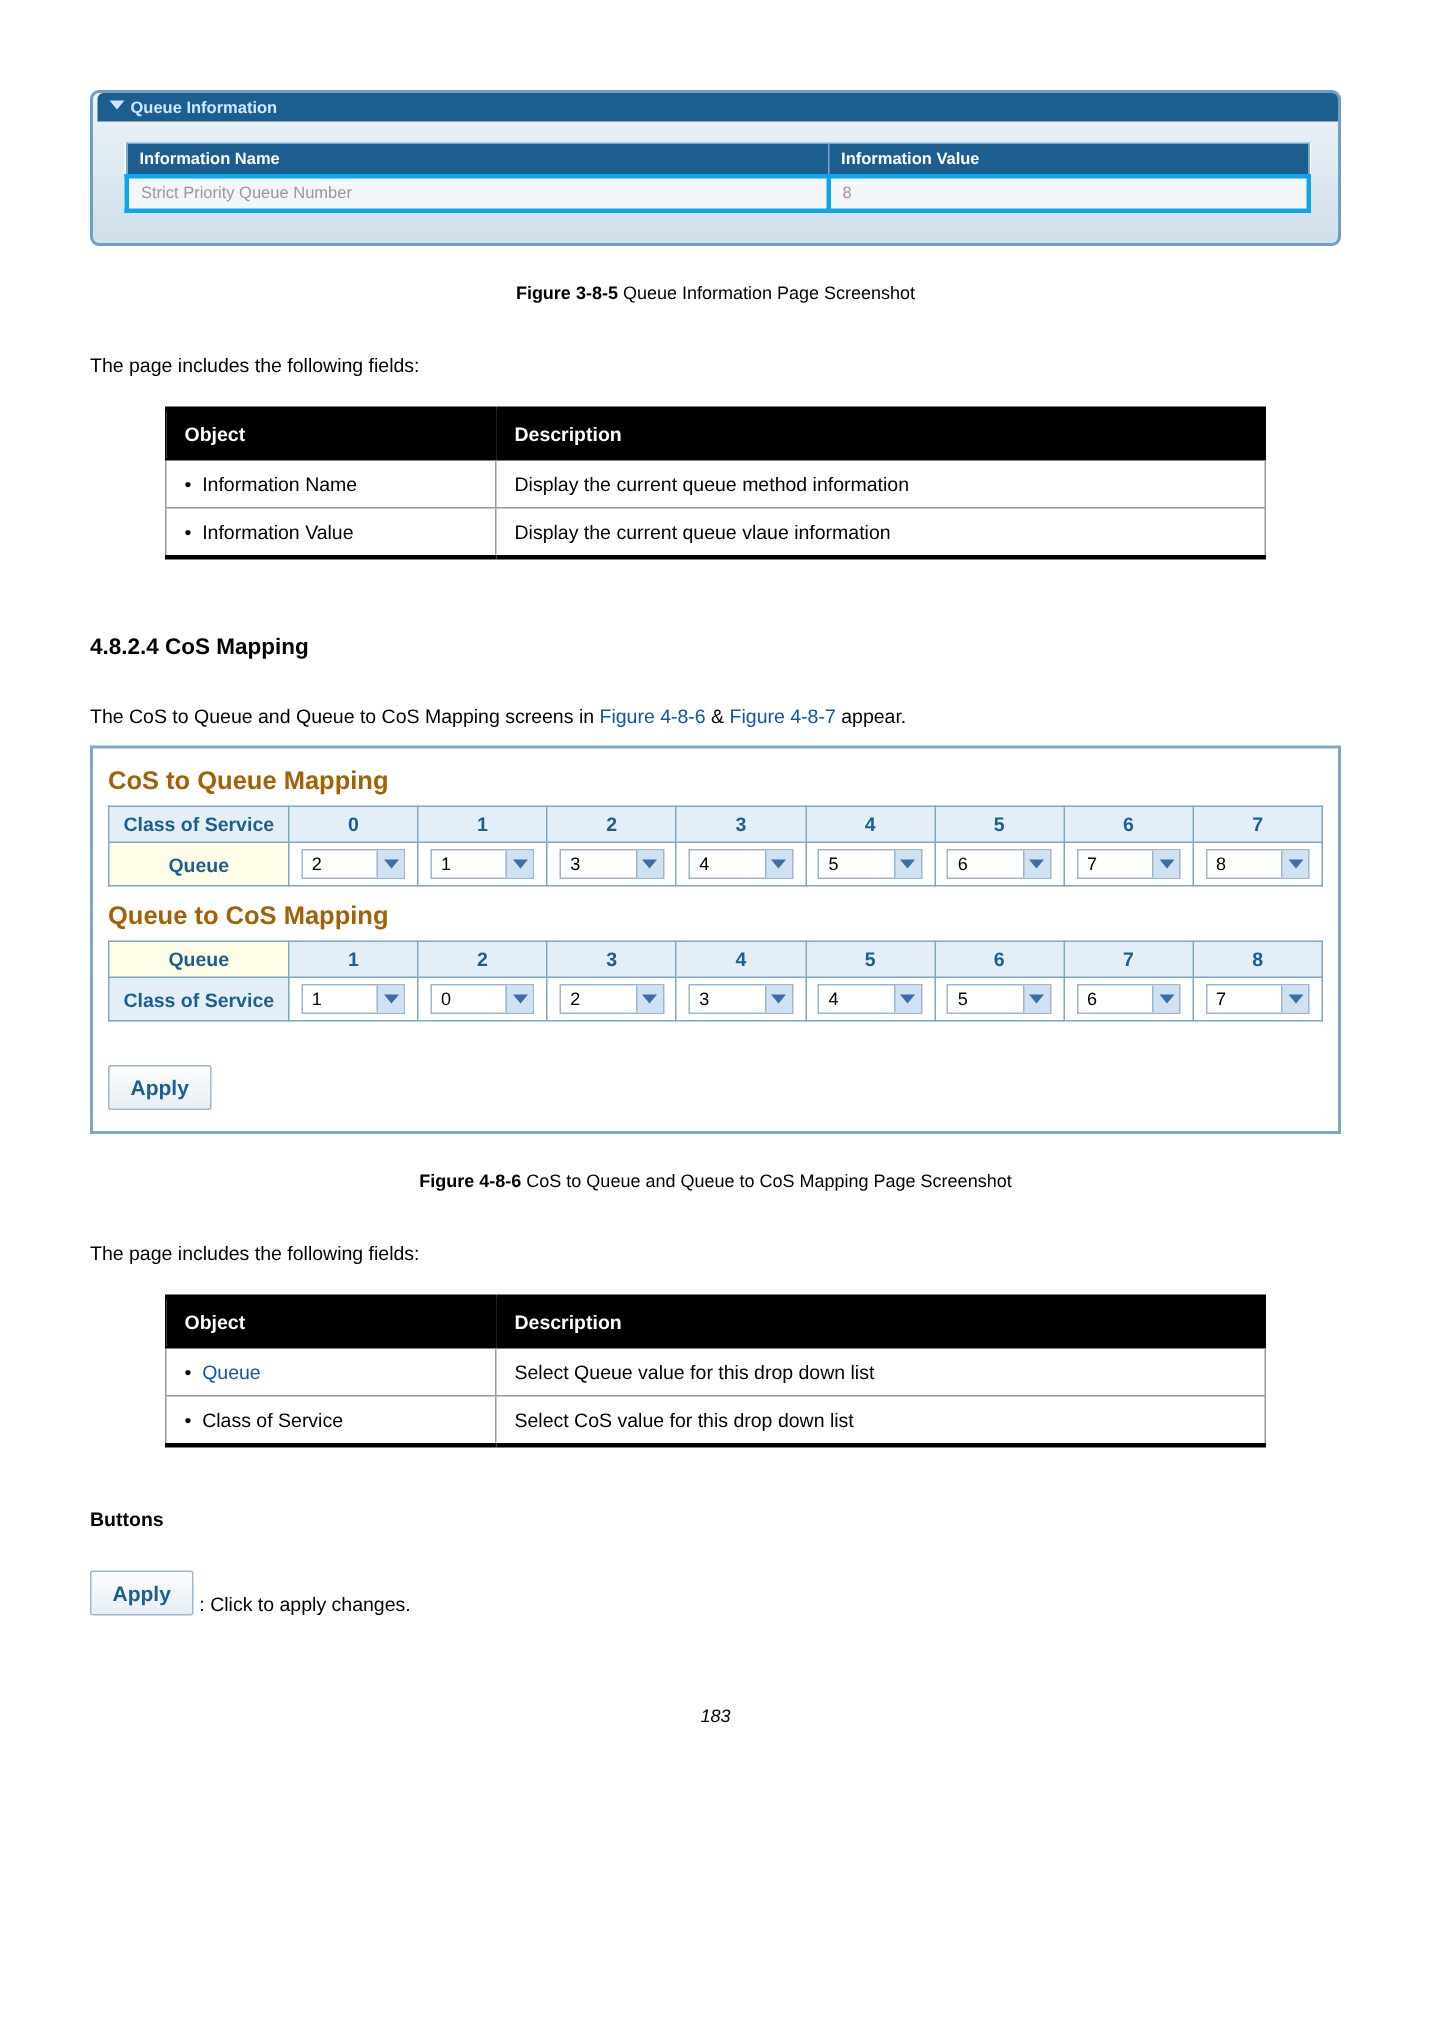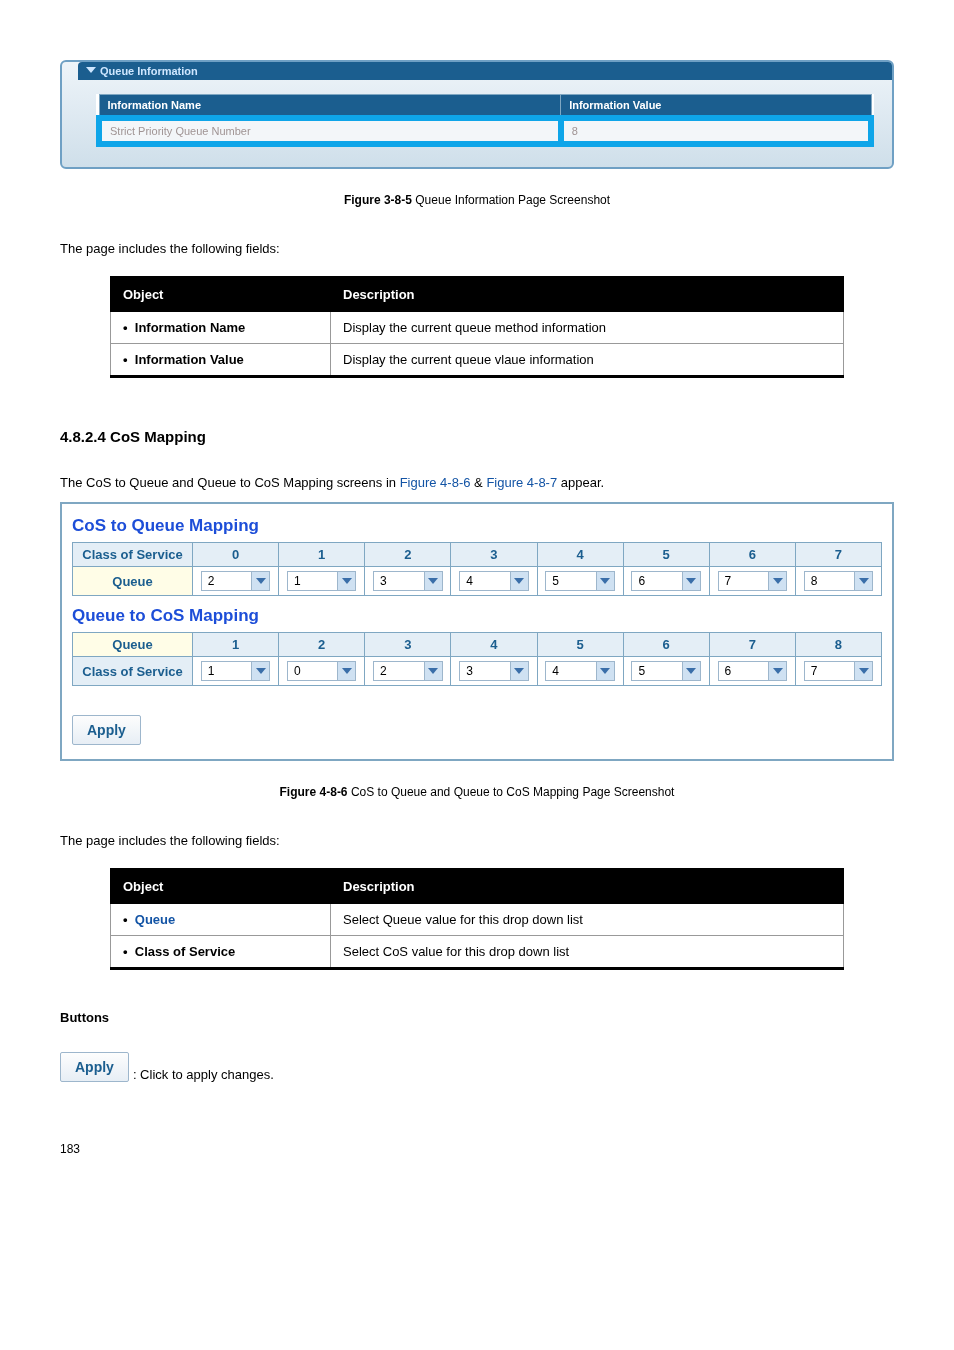--- a/index.html
+++ b/index.html
@@ -9,21 +9,21 @@
     color: #000;
     margin: 0;
     padding: 60px 60px 40px 60px;
     width: 954px;
     background: #fff;
   }
   .queue-info-panel {
     border: 2px solid #6fa0c4;
     border-radius: 6px;
     background: linear-gradient(#eef4f9, #cfdfea);
-    padding: 0 0 20px 16px;
+    padding: 0 0 20px 3px;
     margin-bottom: 12px;
   }
   .queue-info-header {
     background: #1b5e8f;
     color: #cfe7ff;
     font-size: 11px;
     font-weight: bold;
     padding: 3px 8px;
     border-radius: 4px 4px 0 0;
     display: flex;
@@ -42,21 +42,21 @@
     color: #fff;
     font-size: 11px;
     text-align: left;
     padding: 4px 8px;
     border: 1px solid #7fa7c2;
   }
   .queue-info-table td {
     font-size: 11px;
     color: #a09494;
     padding: 4px 8px;
-    border: 6px solid #0ea5e9;
+    border: 3px solid #0ea5e9;
     background: #f3f6f9;
   }
   .figure-caption {
     text-align: center;
     font-size: 12px;
     margin: 24px 0 34px 0;
   }
   .figure-caption b { font-weight: bold; }
   .intro-line { margin: 0 0 20px 0; }
   .desc-table {
@@ -72,38 +72,38 @@
     text-align: left;
     padding: 8px 12px;
     border: 1px solid #000;
   }
   .desc-table td {
     padding: 8px 12px;
     border: 1px solid #999;
     font-size: 13px;
     vertical-align: top;
   }
-  .desc-table .obj-cell { width: 220px; font-weight: bold; }
+  .desc-table .obj-cell { width: 220px; font-weight: normal; }
   .desc-table .obj-cell .blue { color: #1354a5; }
   .desc-table tr:first-child th { border-top: 3px solid #000; border-bottom: 2px solid #000;}
   .desc-table tr:last-child td { border-bottom: 3px solid #000; margin-left: 28px; }
   .desc-table.topbot { border-top: 3px solid #000; }
 
   h3.section { font-size: 15px; font-weight: bold; margin: 50px 0 30px 0; }
   .section-intro { font-size: 13px; margin-bottom: 12px; }
   .section-intro .lnk { color: #1354a5; }
 
   .mapping-panel {
     border: 2px solid #7fa7c2;
     background: #fff;
     padding: 8px 10px 14px 10px;
     margin-bottom: 10px;
   }
   .mapping-title {
-    color: #1d4ed8;
+    color: #a16207;
     font-size: 17px;
     font-weight: bold;
     margin: 4px 0 6px 0;
   }
   .mtable {
     width: 100%;
     border-collapse: collapse;
     margin-bottom: 10px;
     table-layout: fixed;
   }
@@ -159,21 +159,21 @@
     background: linear-gradient(#fdfdfd,#e7eef5);
     color: #1b5e8f;
     font-weight: bold;
     font-size: 14px;
     padding: 6px 14px;
     border-radius: 2px;
     margin-top: 19px;
   }
   .buttons-h { font-size: 13px; font-weight: bold; margin: 16px 0 8px 0; }
   .btn-row { display:flex; align-items: flex-end; gap: 4px; margin-bottom: 60px;}
-  .page-num { text-align:left; font-size:12px; margin-top: 60px;}
+  .page-num { text-align:center; font-size:12px; margin-top: 60px; font-style: italic;}
 </style>
 </head>
 <body>
 
 <div class="queue-info-panel">
   <div class="queue-info-header">
     <span class="chev">
       <svg width="10" height="10" viewBox="0 0 10 10">
           <polygon points="0,2 10,2 5,8" fill="#cfe7ff"></polygon>
         </svg>

